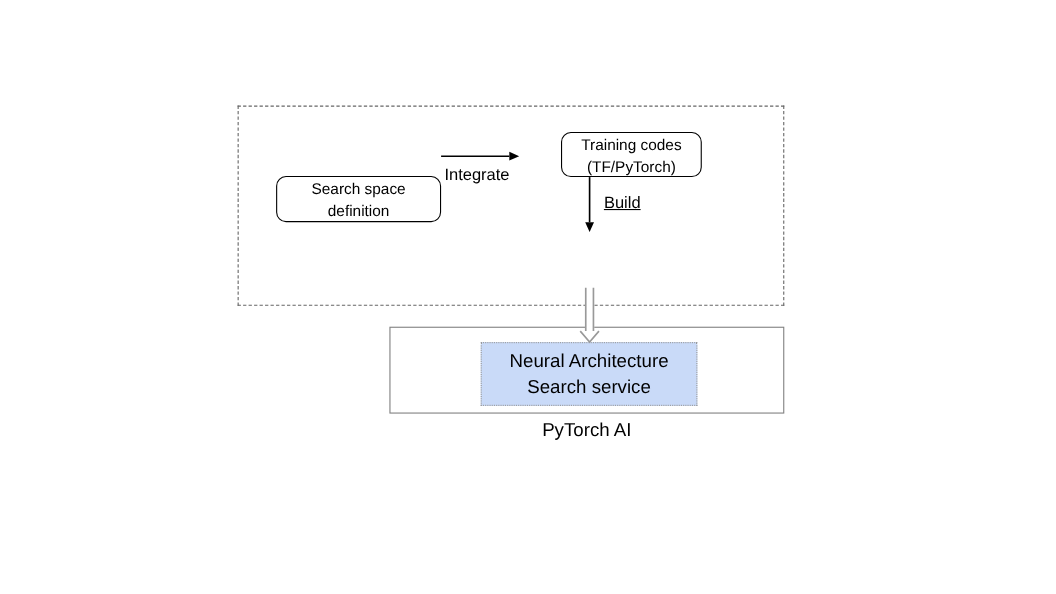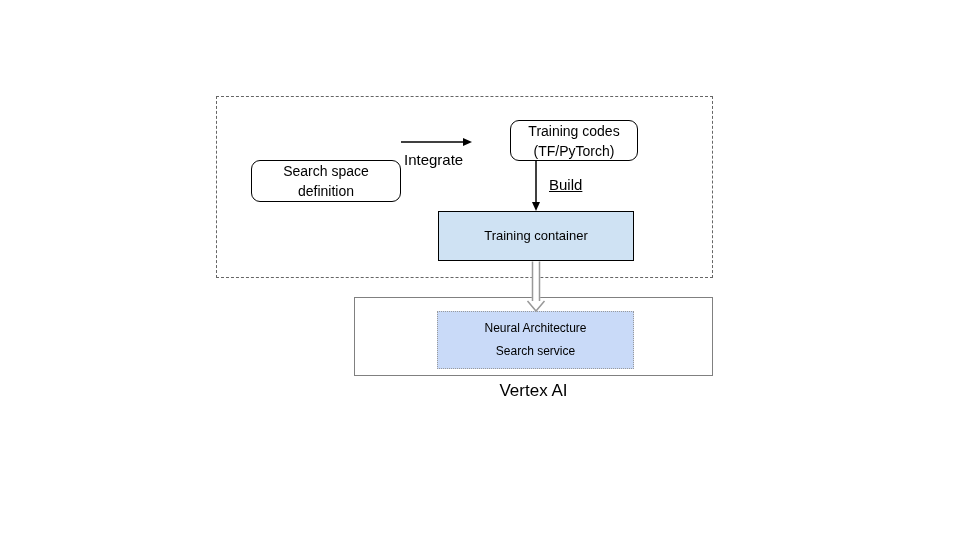--- a/index.html
+++ b/index.html
@@ -61,21 +61,21 @@
   .vertex-box {
     left: 354px; top: 297px; width: 359px; height: 79px;
     background: #ffffff;
     border: 1px solid var(--vertex-box-border);
   }
 
   .nas-box {
     left: 437px; top: 311px; width: 197px; height: 58px;
     background: var(--nas-service-fill);
     border: 1px dotted var(--nas-border);
-    font-size: 12px;
+    font-size: 17px;
     line-height: 23px;
   }
 
   .edge-label {
     font-size: 15px;
     line-height: 18px;
     white-space: nowrap;
   }
   .integrate-label { left: 404px; top: 151px; }
   .build-label     { left: 549px; top: 176px; text-decoration: underline; }
@@ -112,32 +112,29 @@
 
   <div class="abs node rounded-node codes-box">
     <span>Training codes
 (TF/PyTorch)</span>
   </div>
 
   <div class="abs edge-label integrate-label">Integrate</div>
 
   <div class="abs edge-label build-label">Build</div>
 
-  <div class="abs node container-box">
-    <span>Training container</span>
-  </div>
 
   <div class="abs vertex-box"></div>
 
   <div class="abs node nas-box">
     <span>Neural Architecture
 Search service</span>
   </div>
 
-  <div class="abs vertex-label">Vertex AI</div>
+  <div class="abs vertex-label">PyTorch AI</div>
 
   <svg class="arrow-layer" viewBox="0 0 960 540">
 
     <g>
       <path class="arrow-line" d="M401 142 H463"></path>
       <polygon class="arrow-head" points="463,138 472,142 463,146"></polygon>
     </g>
 
     <g>
       <path class="arrow-line" d="M536 161 V202"></path>

